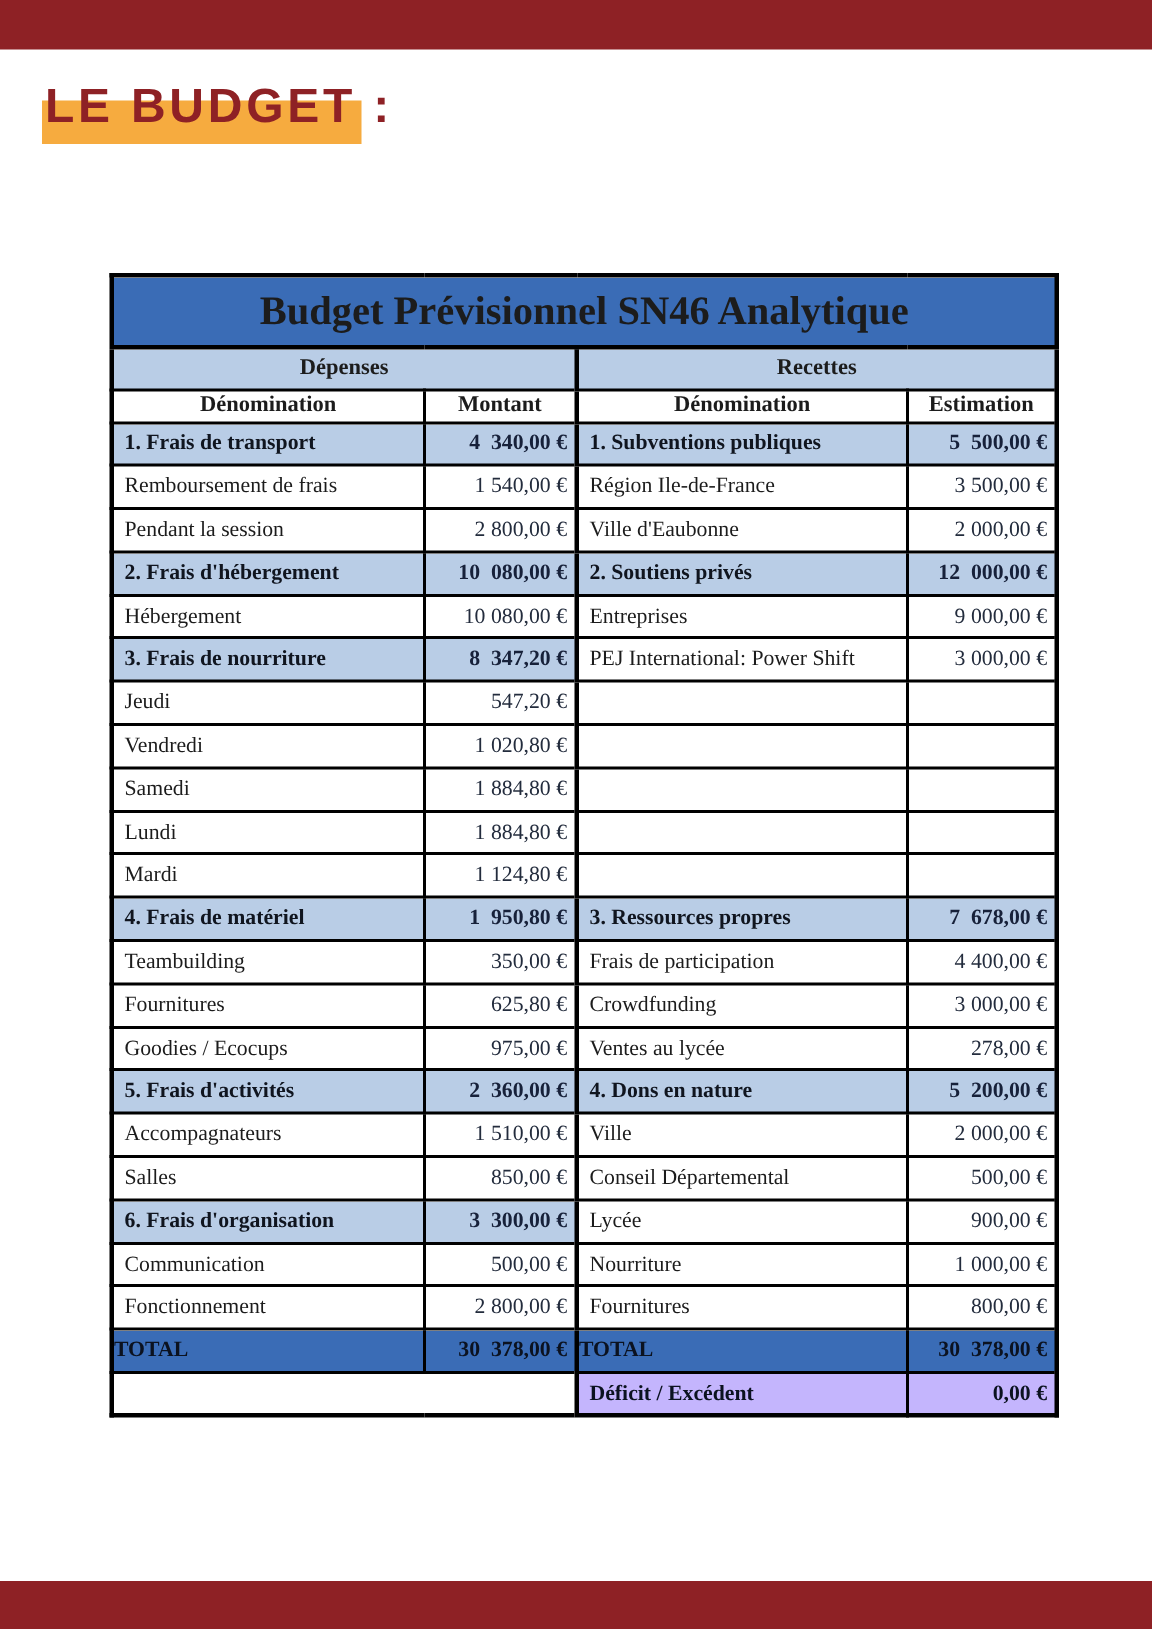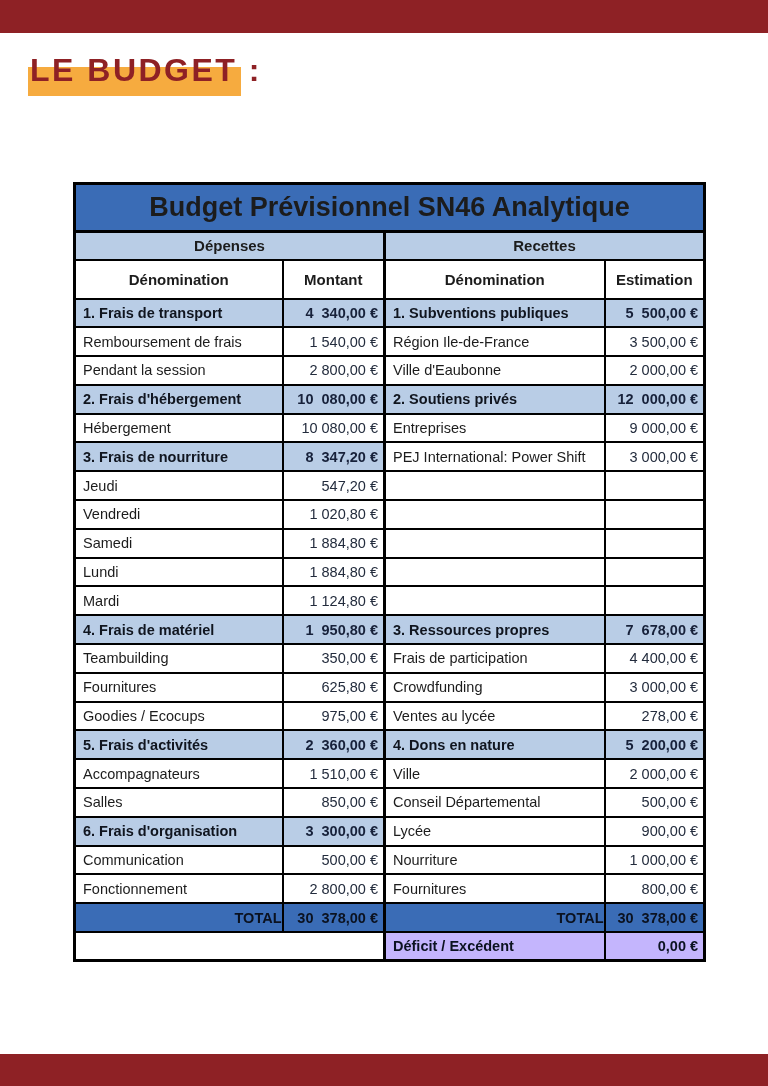--- a/index.html
+++ b/index.html
@@ -34,60 +34,61 @@
     font-weight:700;
     white-space:pre;
   }
 
   table.budget-table {
     position:absolute; top:182px; left:73px;
     width:630px;
     border-collapse:collapse;
     table-layout:fixed;
     border:3px solid #000;
+    font-family:Liberation Serif, serif;
   }
   .budget-table td { border:2px solid #000; color:#1c1c1c; overflow:hidden; }
 
   .title-cell {
     height:48px;
     background:#3A6CB6;
     text-align:center;
     font-size:27px;
     font-weight:bold;
     color:#0b0b10;
     border-bottom:3px solid #000 !important;
   }
   .group-cell {
     height:28px;
     background:#B9CDE6;
     text-align:center;
     font-size:15px;
     font-weight:bold;
   }
   .colhead-cell {
-    height:39px;
+    height:22px;
     background:#ffffff;
     text-align:center;
     font-size:15px;
     font-weight:bold;
   }
   tr.data td { height:28.8px; font-size:14.5px; }
   td.label { text-align:left; padding-left:7px; }
   td.value { text-align:right; padding-right:5px; padding-left:2px; white-space:pre; color:#232c3d; }
   td.section { background:#B9CDE6; font-weight:bold; color:#10151f; }
   td.section.value { color:#17213a; }
   td.mid { border-left:3px solid #000; }
   tr.total-row td {
     background:#3A6CB6;
     font-weight:bold;
     color:#0b1220;
     height:28.8px;
     font-size:14.5px;
   }
-  tr.total-row td.total-label { text-align:right;padding-left:12px; }
+  tr.total-row td.total-label { text-align:left; }
   tr.balance-row td { height:28.8px; font-size:14.5px; }
   td.blank-cell { background:#ffffff; }
   tr.balance-row td.blue { background:#c4b5fd; font-weight:bold; color:#0b1220; }
 </style>
 </head>
 <body>
 
 <div class="accent-bar top"></div>
 
 <div class="heading-wrap">

